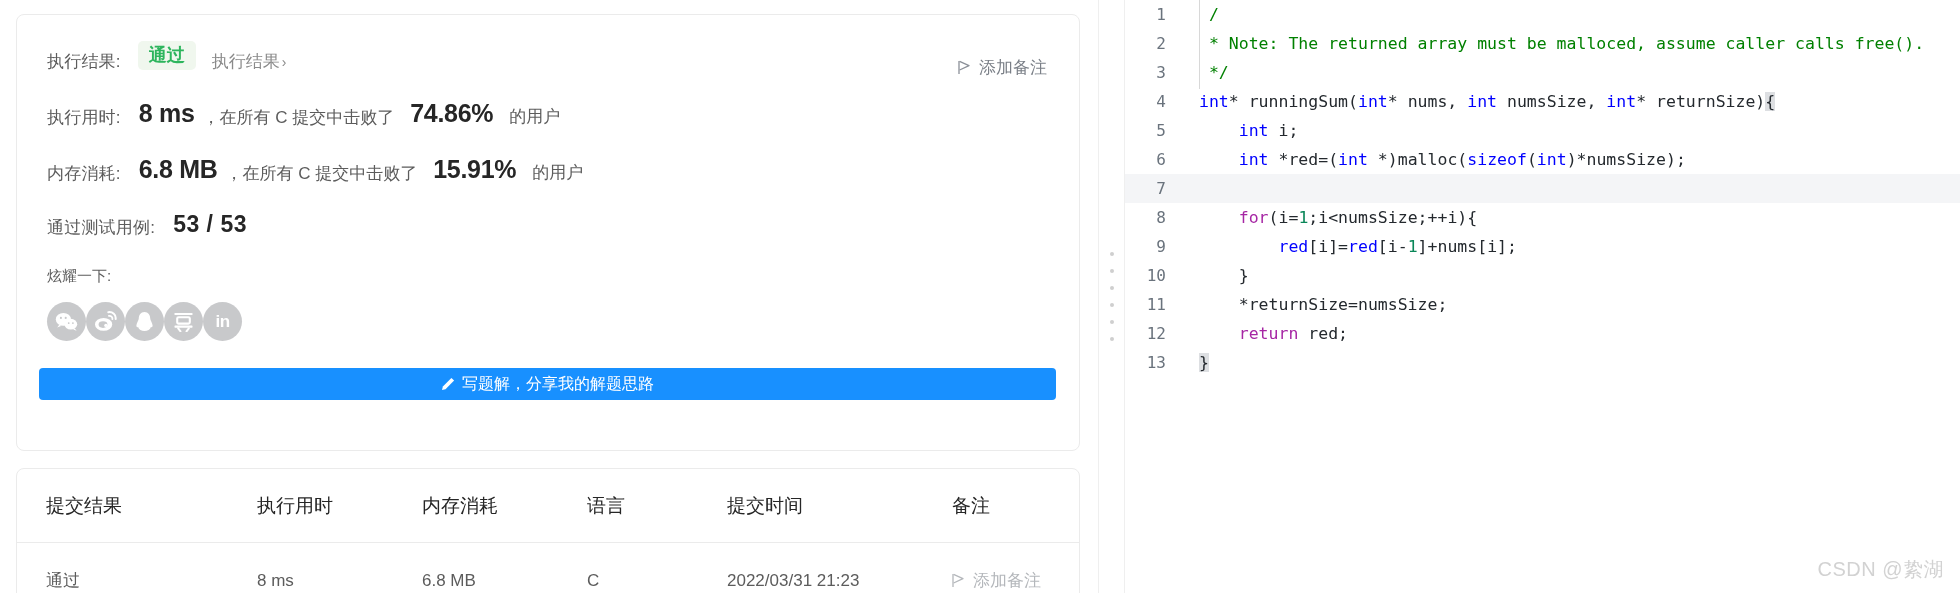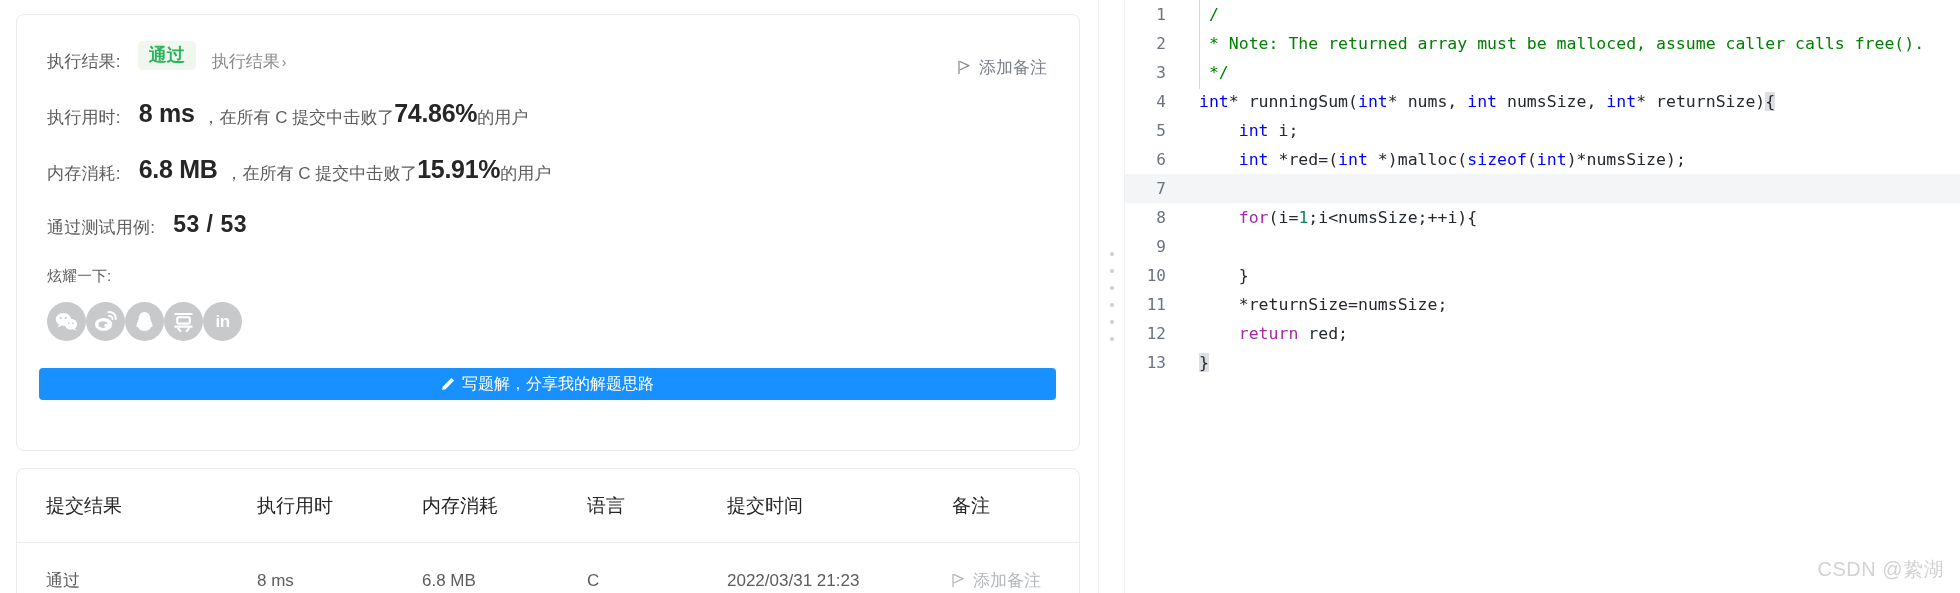--- a/index.html
+++ b/index.html
@@ -84,25 +84,25 @@
   }
   .mid-text {
     font-size: 17px;
     color: #5c5c5c;
     white-space: nowrap;
   }
   .pct {
     font-size: 25px;
     font-weight: 700;
     color: #262626;
-    margin: 0 0;
+    margin: 0 16px;
     letter-spacing: -0.3px;
     white-space: nowrap;
   }
-  .tail-text { font-size: 17px; color: #5c5c5c; white-space: nowrap; }
+  .tail-text { font-size: 17px; color: #5c5c5c; white-space: nowrap; font-family: Liberation Mono, monospace; }
 
   .cases-val {
     font-size: 23px;
     font-weight: 700;
     color: #262626;
     margin-left: 18px;
     letter-spacing: 0.5px;
     white-space: nowrap;
   }
 
@@ -447,21 +447,21 @@
   <div class="code-pane">
     <div class="code-scroll" id="code-scroll">
         <div class="code-line"><span class="gutter">1</span><span class="codetext indented"><span> </span><span class="cmt">/</span></span></div>
         <div class="code-line"><span class="gutter">2</span><span class="codetext indented"><span class="cmt"> * Note: The returned array must be malloced, assume caller calls free().</span></span></div>
         <div class="code-line"><span class="gutter">3</span><span class="codetext indented"><span class="cmt"> */</span></span></div>
         <div class="code-line"><span class="gutter">4</span><span class="codetext"><span class="kw">int</span><span>* runningSum(</span><span class="kw">int</span><span>* nums, </span><span class="kw">int</span><span> numsSize, </span><span class="kw">int</span><span>* returnSize)</span><span class="brkt">{</span></span></div>
         <div class="code-line"><span class="gutter">5</span><span class="codetext"><span>    </span><span class="kw">int</span><span> i;</span></span></div>
         <div class="code-line"><span class="gutter">6</span><span class="codetext"><span>    </span><span class="kw">int</span><span> *red=(</span><span class="kw">int</span><span> *)malloc(</span><span class="kw">sizeof</span><span>(</span><span class="kw">int</span><span>)*numsSize);</span></span></div>
         <div class="code-line hl"><span class="gutter">7</span></div>
         <div class="code-line"><span class="gutter">8</span><span class="codetext"><span>    </span><span class="kwp">for</span><span>(i=</span><span class="num">1</span><span>;i&lt;numsSize;++i){</span></span></div>
-        <div class="code-line"><span class="gutter">9</span></div>
+        <div class="code-line"><span class="gutter">9</span><span class="codetext"><span>        </span><span class="kw">red</span><span>[i]=</span><span class="kw">red</span><span>[i-</span><span class="num">1</span><span>]+nums[i];</span></span></div>
         <div class="code-line"><span class="gutter">10</span><span class="codetext"><span>    }</span></span></div>
         <div class="code-line"><span class="gutter">11</span><span class="codetext"><span>    *returnSize=numsSize;</span></span></div>
         <div class="code-line"><span class="gutter">12</span><span class="codetext"><span>    </span><span class="kwp">return</span><span> red;</span></span></div>
         <div class="code-line"><span class="gutter">13</span><span class="codetext"><span class="cur">}</span></span></div>
       </div>
     <div class="watermark">CSDN @絷湖</div>
   </div>
 
 </div>
 

